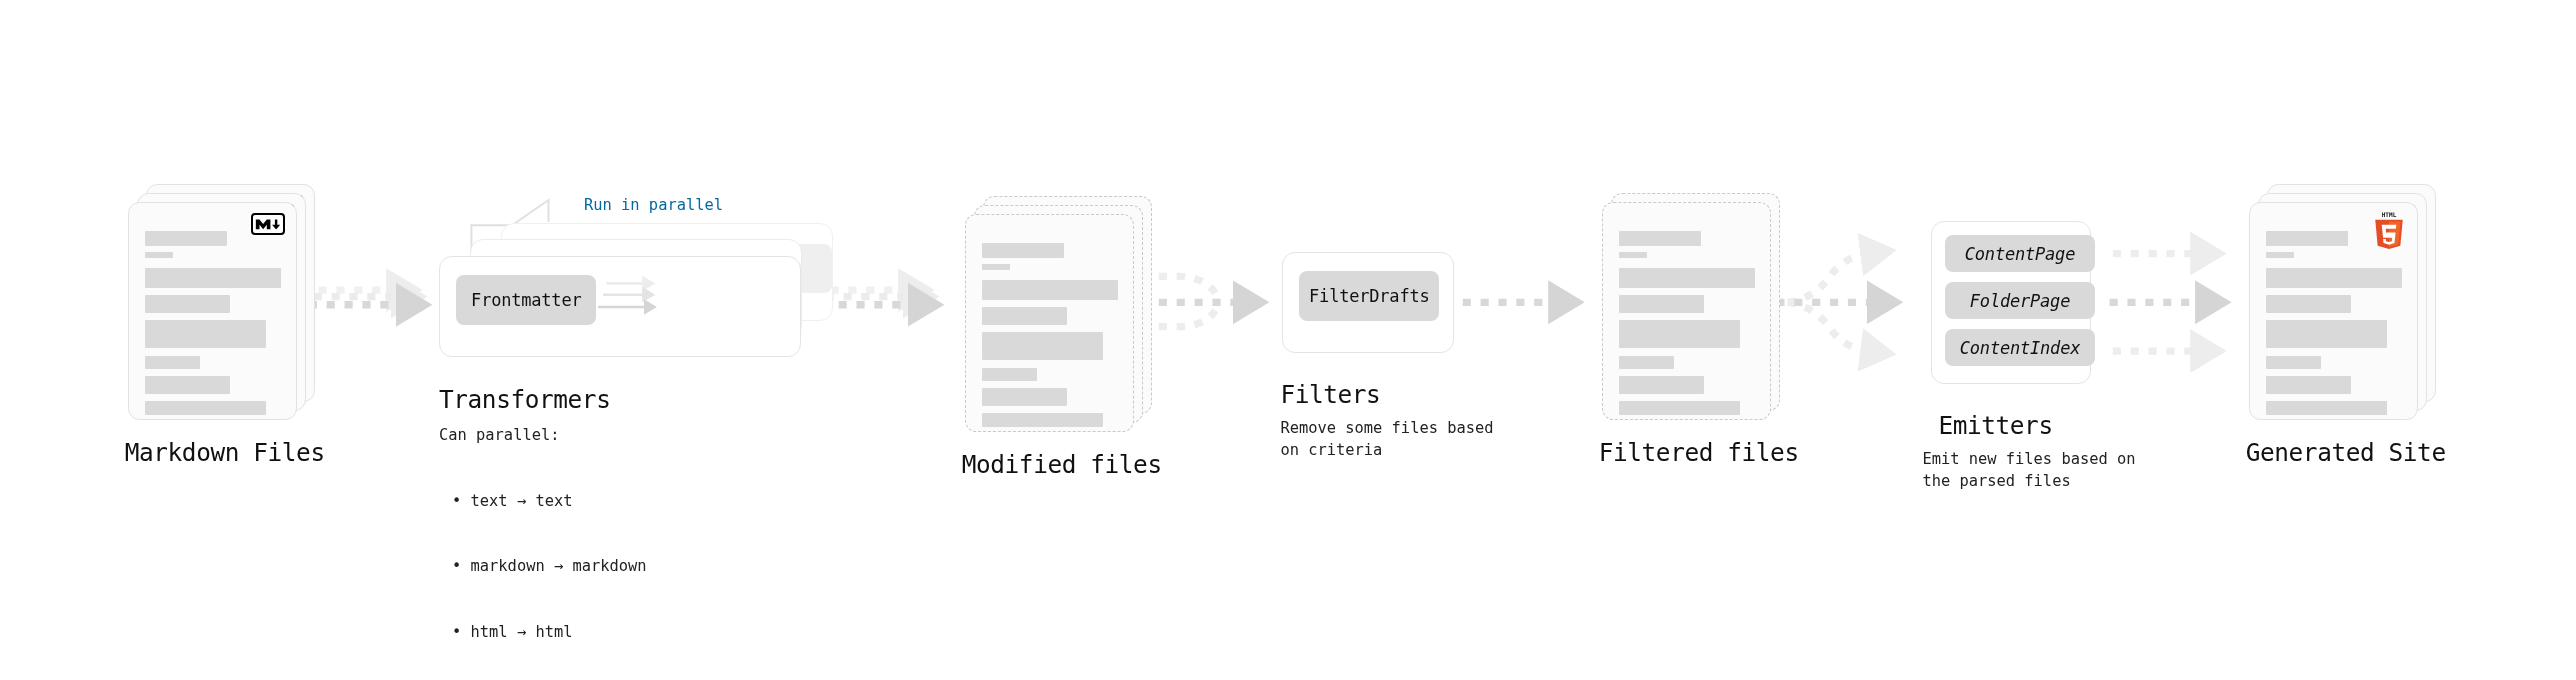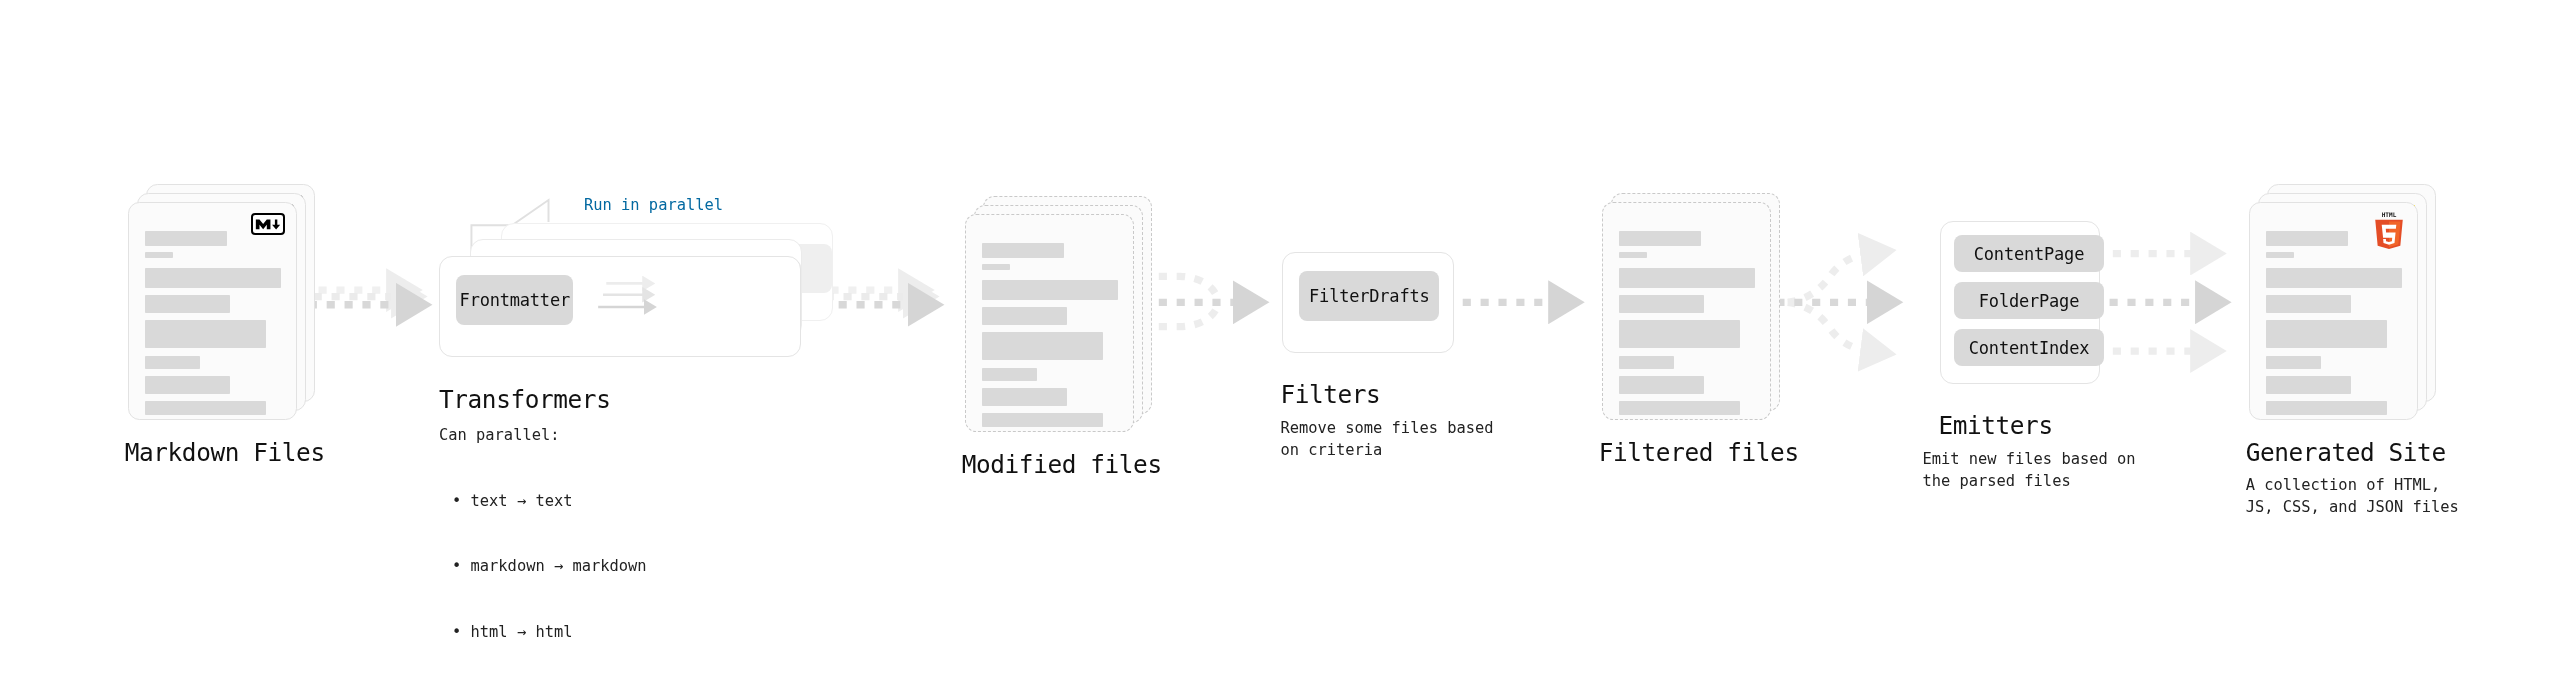--- a/index.html
+++ b/index.html
@@ -244,21 +244,21 @@
       <div class="pill g2" style="left:18px; top:19.5px; width:117px; height:49px;"></div>
       <div class="pill g2" style="left:203px; top:19.5px; width:127px; height:49px;"></div>
     </div>
 
     <div class="card ghost1" style="left:31px; top:37px; width:332px; height:99px;">
       <div class="pill g1" style="left:18px; top:19.5px; width:117px; height:50px;"></div>
       <div class="pill g1" style="left:203px; top:19.5px; width:127px; height:50px;"></div>
     </div>
 
     <div class="card frontc" style="left:0px; top:54px; width:362px; height:101px;">
-      <div class="pill f" style="left:16.3px; top:18px; width:117px; height:50px;">Frontmatter</div>
+      <div class="pill f" style="left:16.3px; top:18px; width:140px; height:50px;">Frontmatter</div>
     </div>
 
     <svg width="98" height="57" style="position:absolute; left:159px; top:70px; z-index:6;" viewBox="0 0 120 70">
       <line x1="10" y1="14" x2="58" y2="14" stroke="#ececec" stroke-width="3.2" marker-end="url(#head-l)"></line>
       <line x1="6" y1="28" x2="58" y2="28" stroke="#e4e4e4" stroke-width="3.2" marker-end="url(#head-m)"></line>
       <line x1="0" y1="43" x2="60" y2="43" stroke="#d5d5d5" stroke-width="3.2" marker-end="url(#head-d)"></line>
     </svg>
 
     <div class="title" style="left:0px; top:183px;">Transformers</div>
     <div class="subtitle" style="left:0px; top:223px;">Can parallel:</div>
@@ -314,21 +314,21 @@
           <div class="bar" style="width:62%; height:18px; margin-bottom:7.3px;"></div>
           <div class="bar" style="width:89%; height:14px;"></div>
         </div>
       </div>
     </div>
 
     <div class="title" style="left:-3.3px; top:236px;">Filtered files</div>
   </div>
 
   <div class="stage" style="left:1924px; top:221px;">
-    <div class="card frontc" style="left:16px; top:0px; width:160px; height:163px;">
+    <div class="card frontc" style="left:7px; top:0px; width:160px; height:163px;font-style:italic;">
       <div class="pill f" style="left:13px; top:13px; width:150px; height:37px;">ContentPage</div>
       <div class="pill f" style="left:13px; top:60px; width:150px; height:37px;">FolderPage</div>
       <div class="pill f" style="left:13px; top:107px; width:150px; height:37px;">ContentIndex</div>
     </div>
 
     <div class="title" style="left:-1.6px; top:190px;margin-left:16px;">Emitters</div>
     <div class="subtitle" style="left:-1.6px; top:228px;">Emit new files based on
 the parsed files</div>
   </div>
 
@@ -365,18 +365,16 @@
           <div class="bar" style="width:62%; height:18px; margin-bottom:7.3px;"></div>
           <div class="bar" style="width:89%; height:28px; margin-bottom:7.3px;"></div>
           <div class="bar" style="width:40%; height:13px; margin-bottom:7.3px;"></div>
           <div class="bar" style="width:62%; height:18px; margin-bottom:7.3px;"></div>
           <div class="bar" style="width:89%; height:14px;"></div>
         </div>
       </div>
     </div>
 
     <div class="title" style="left:-3.3px; top:236px;">Generated Site</div>
-    <div class="subtitle" style="left:-3.3px; top:273px;">A collection of HTML,
-JS, CSS, and JSON files</div>
   </div>
 
 </div>
 
 
 </body></html>

